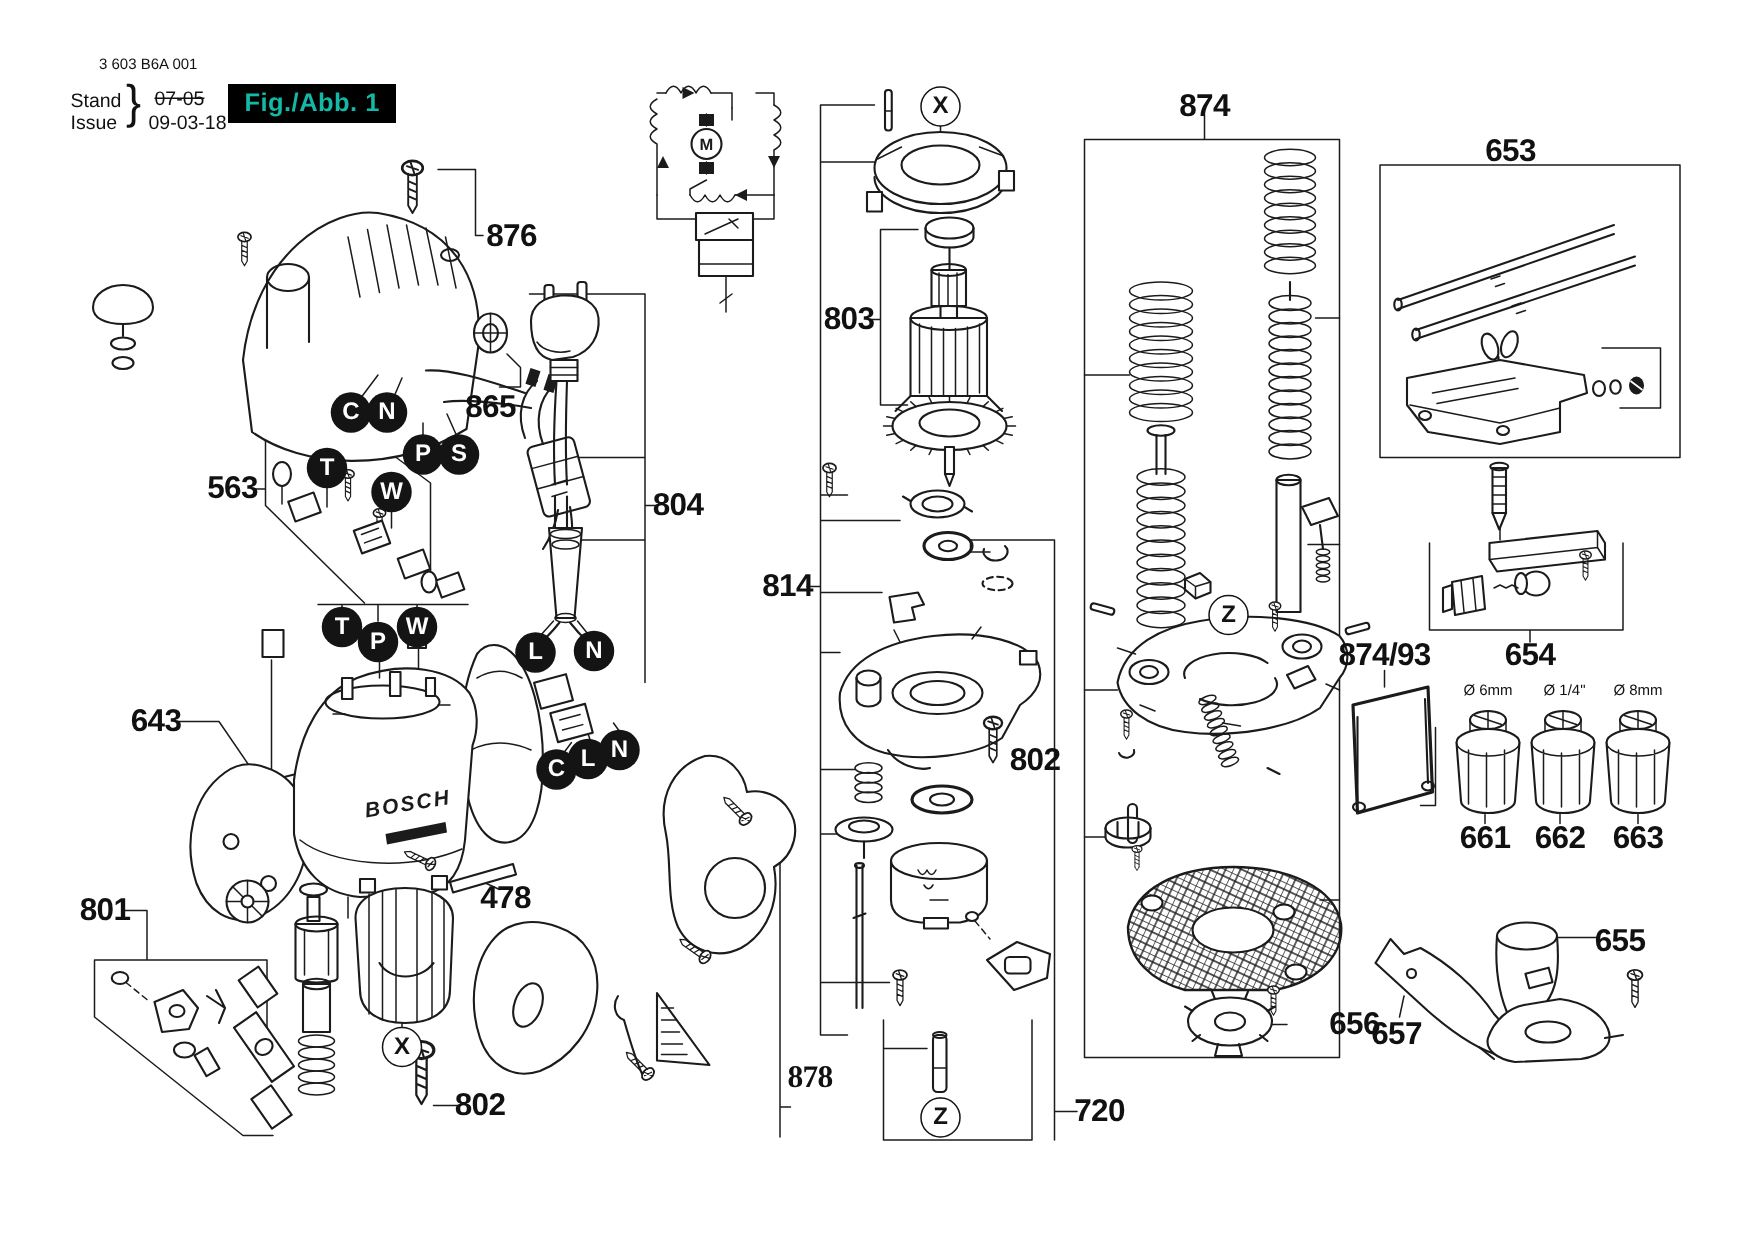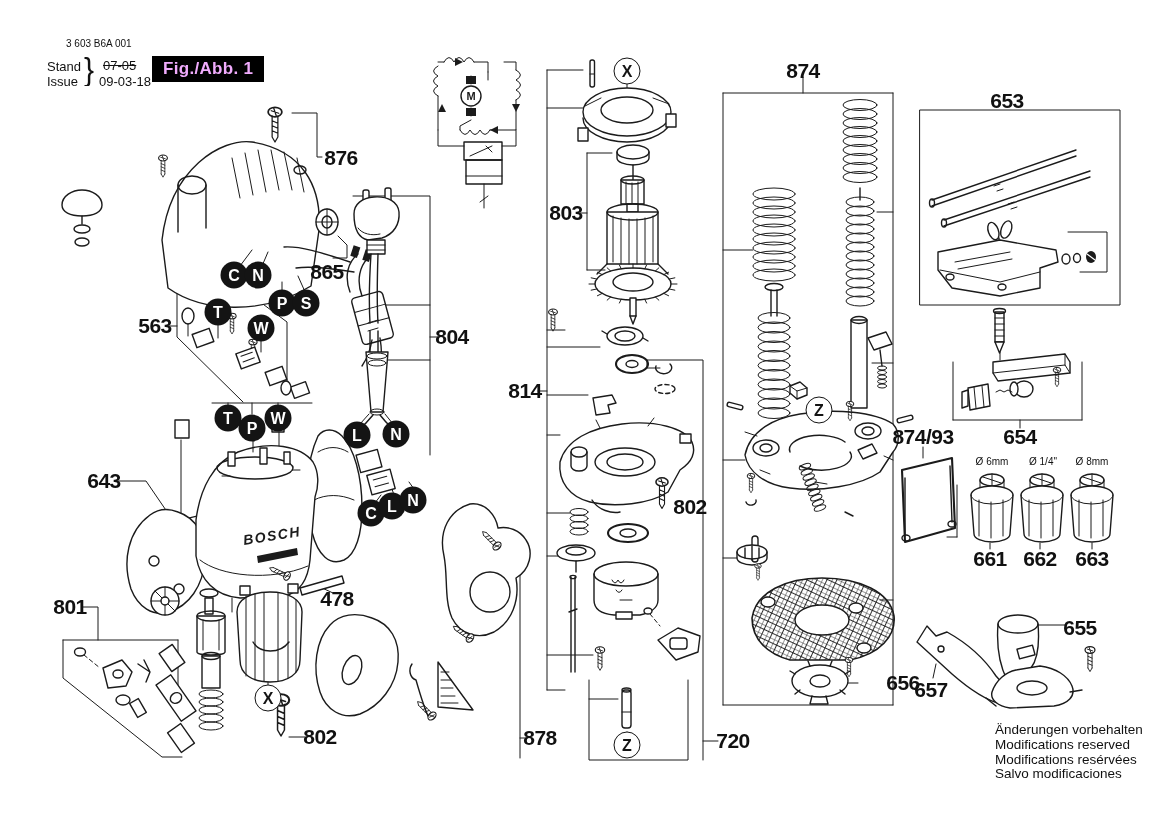--- a/index.html
+++ b/index.html
@@ -20,21 +20,21 @@
       font-weight:bold;font-size:16px;box-sizing:border-box}
   .cf{background:#141414;color:#fff}
   .cv{background:#fff;color:#141414;border:1.8px solid #141414}
   .sizelabel{position:absolute;transform:translate(-50%,-50%);font-size:10px;white-space:nowrap}
   #pn{left:66px;top:38px;font-size:10px}
   #stand{left:47px;top:59px;font-size:13px}
   #issue{left:47px;top:74px;font-size:13px}
   #brace{left:84px;top:52px;font-size:30px;font-weight:400;transform:scaleY(1.05)}
   #olddate{left:103px;top:58px;font-size:13px;text-decoration:line-through}
   #newdate{left:99px;top:74px;font-size:13px}
-  #figbox{position:absolute;left:152px;top:56px;background:#000;color:#f0abfc;
+  #figbox{position:absolute;left:152px;top:56px;background:#000;color:#14b8a6;
           font-weight:bold;font-size:17px;padding:3px 11px;letter-spacing:.3px}
   #notice{position:absolute;left:995px;top:723px;font-size:13.5px;line-height:14.8px}
   .bosch{font:italic bold 14px "Liberation Sans",sans-serif;fill:#1b1b1b;letter-spacing:1.5px}
   .msym{font:bold 11px "Liberation Sans",sans-serif;fill:#1b1b1b}
 </style>
 </head>
 <body>
 
 <div id="stage">
 
@@ -602,21 +602,21 @@
       <div class="plabel" style="left: 327px; top: 272px;">865</div>
       <div class="plabel" style="left: 155px; top: 326px;">563</div>
       <div class="plabel" style="left: 452px; top: 337px;">804</div>
       <div class="plabel" style="left: 104px; top: 481px;">643</div>
       <div class="plabel" style="left: 337px; top: 599px;">478</div>
       <div class="plabel" style="left: 70px; top: 607px;">801</div>
       <div class="plabel" style="left: 320px; top: 737px;">802</div>
       <div class="plabel" style="left: 566px; top: 213px;">803</div>
       <div class="plabel" style="left: 525px; top: 391px;">814</div>
       <div class="plabel" style="left: 690px; top: 507px;">802</div>
-      <div class="plabel" style="left: 540px; top: 738px;">878</div>
+      <div class="plabel" style="left: 540px; top: 718px; font-family: Liberation Serif, serif;">878</div>
       <div class="plabel" style="left: 733px; top: 741px;">720</div>
       <div class="plabel" style="left: 803px; top: 71px;">874</div>
       <div class="plabel" style="left: 923px; top: 437px;">874/93</div>
       <div class="plabel" style="left: 1007px; top: 101px;">653</div>
       <div class="plabel" style="left: 1020px; top: 437px;">654</div>
       <div class="plabel" style="left: 990px; top: 559px;">661</div>
       <div class="plabel" style="left: 1040px; top: 559px;">662</div>
       <div class="plabel" style="left: 1092px; top: 559px;">663</div>
       <div class="plabel" style="left: 1080px; top: 628px;">655</div>
       <div class="plabel" style="left: 871px; top: 683px; margin-left: 32px;">656</div>
@@ -637,20 +637,14 @@
       <div class="co cf" style="left: 413px; top: 500px;">N</div>
       <div class="co cv" style="left: 627px; top: 71px;">X</div>
       <div class="co cv" style="left: 268px; top: 698px;">X</div>
       <div class="co cv" style="left: 819px; top: 410px;">Z</div>
       <div class="co cv" style="left: 627px; top: 745px;">Z</div>
       <div class="sizelabel" style="left: 992px; top: 461px;">Ø 6mm</div>
       <div class="sizelabel" style="left: 1043px; top: 461px;">Ø 1/4"</div>
       <div class="sizelabel" style="left: 1092px; top: 461px;">Ø 8mm</div>
     </div>
 
-<div id="notice">
-      <div>Änderungen vorbehalten</div>
-      <div>Modifications reserved</div>
-      <div>Modifications resérvées</div>
-      <div>Salvo modificaciones</div>
-    </div>
 
 </div>
 
 </body></html>

